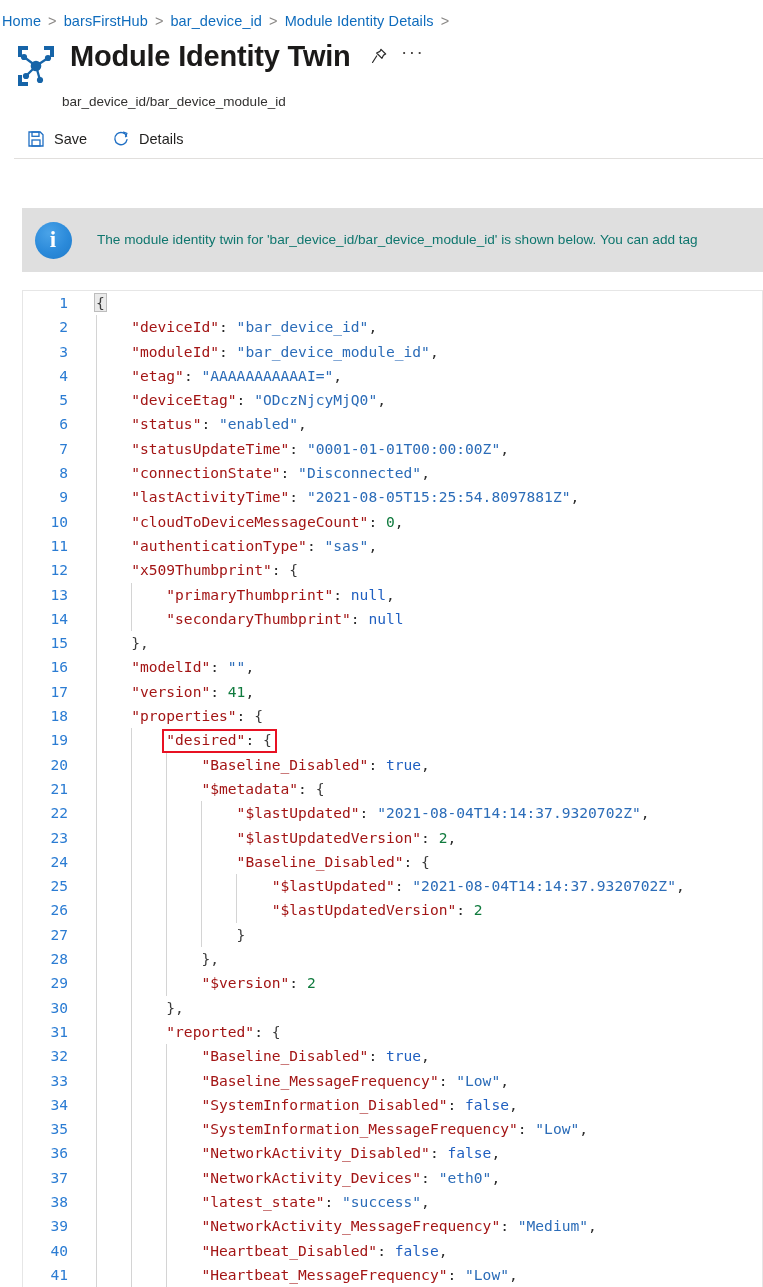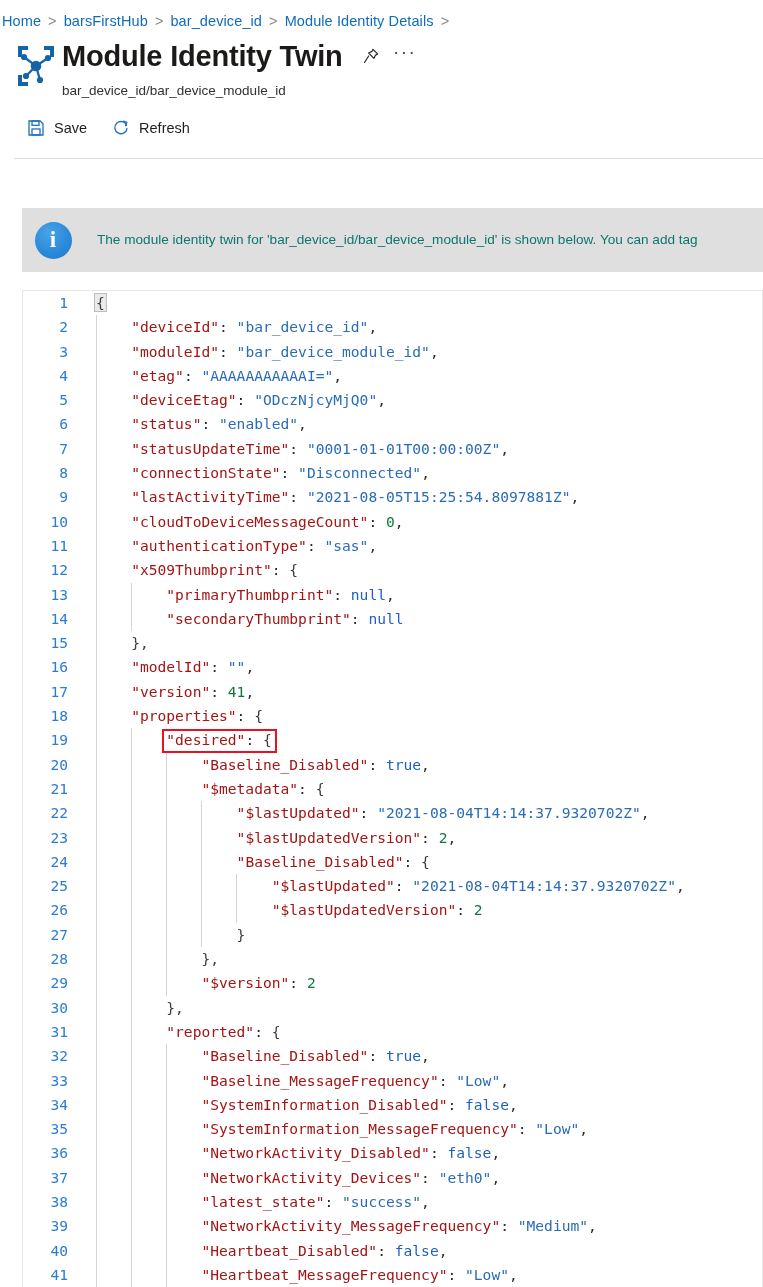--- a/index.html
+++ b/index.html
@@ -54,20 +54,21 @@
   .title-main-line {
     display: flex;
     align-items: center;
   }
   .page-title {
     font-size: 29px;
     font-weight: 600;
     line-height: 36px;
     color: #1b1a19;
     letter-spacing: -0.2px;
+    margin-left: 8px;
   }
   .title-action {
     margin-left: 17px;
     color: #323130;
     cursor: pointer;
     display: inline-flex;
     align-items: center;
     justify-content: center;
     width: 22px;
     height: 22px;
@@ -77,21 +78,21 @@
     font-size: 19px;
     line-height: 8px;
     letter-spacing: 1.5px;
     color: #4a4644;
     padding-bottom: 9px;
   }
   .page-subtitle {
     font-size: 13.5px;
     line-height: 18px;
     color: #323130;
-    margin-top: 8px;
+    margin-top: 19px;
   }
 
   
   .command-bar {
     display: flex;
     align-items: center;
     padding: 12px 0 0 26px;
     height: 32px;
   }
   .cmd-btn {
@@ -311,21 +312,21 @@
     </span>
     <span class="cmd-label">Save</span>
   </div>
   <div class="cmd-btn">
     <span class="cmd-icon">
       <svg viewBox="0 0 18 18" width="18" height="18" aria-hidden="true">
         <path d="M14.6 6.2 A6.1 6.1 0 1 0 15 9.6" fill="none" stroke="#1f6fc4" stroke-width="1.35" stroke-linecap="round"></path>
         <path d="M11.4 2.2 L14.9 3.3 L13.6 6.7" fill="none" stroke="#1f6fc4" stroke-width="1.35" stroke-linecap="round" stroke-linejoin="round"></path>
       </svg>
     </span>
-    <span class="cmd-label">Refresh</span>
+    <span class="cmd-label">Details</span>
   </div>
 </div>
 <div class="cmd-divider"></div>
 
 <div class="info-banner">
   <div class="info-icon-cell">
     <div class="info-circle">
       <span class="info-circle-glyph">i</span>
     </div>
   </div>

